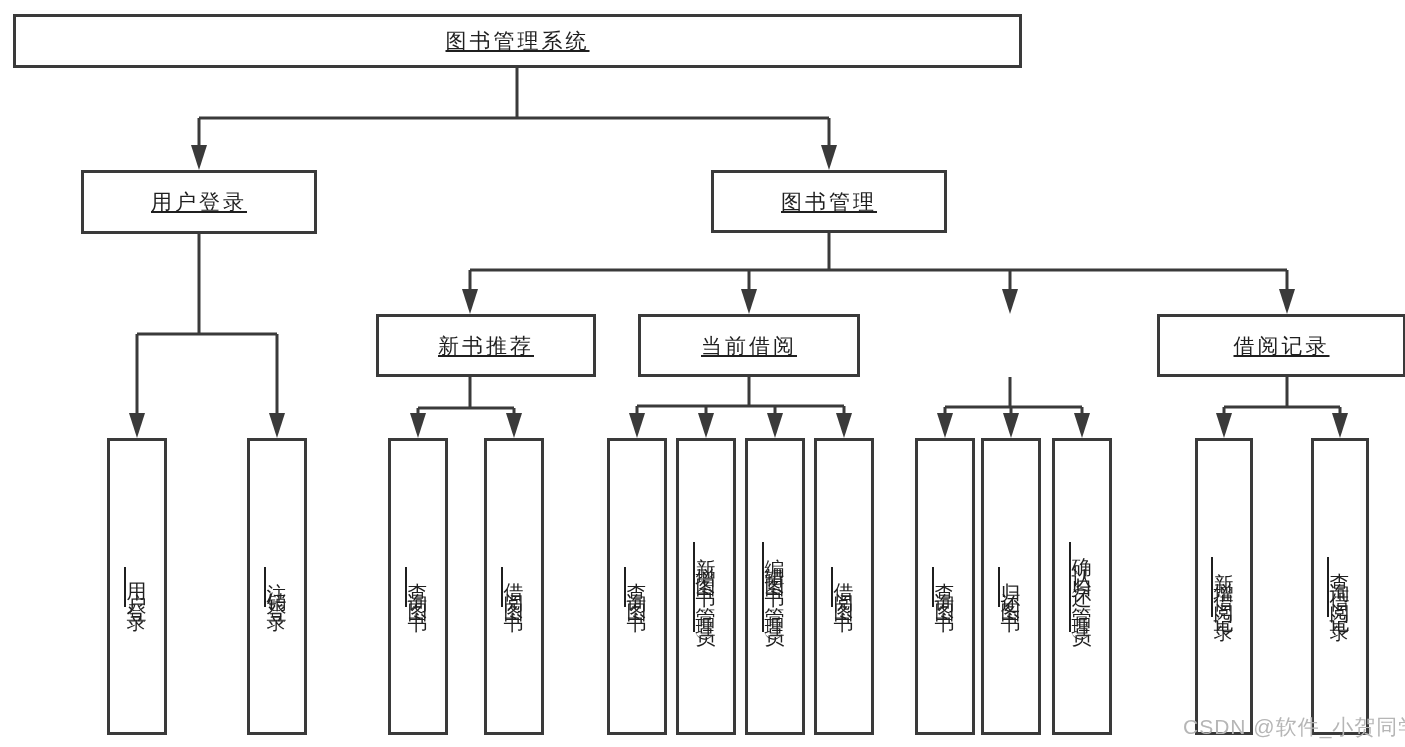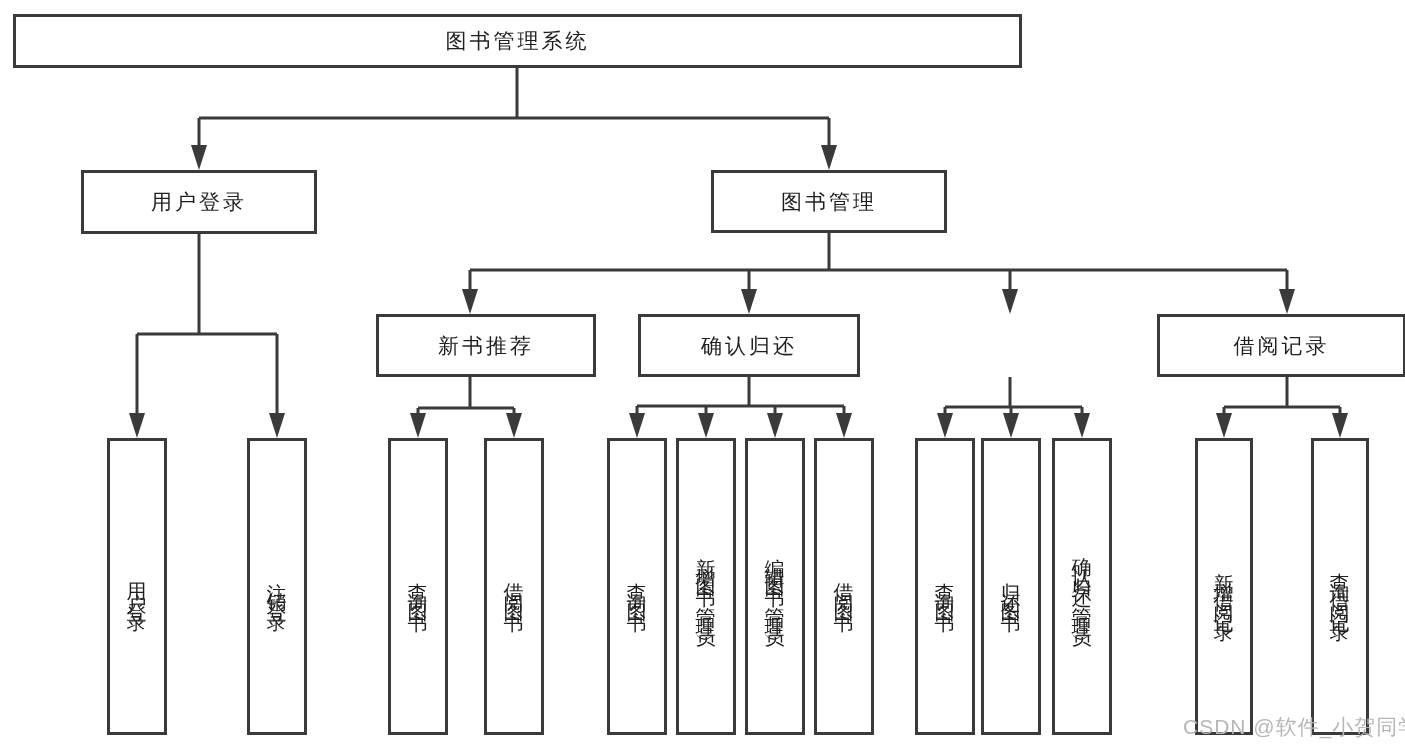--- a/index.html
+++ b/index.html
@@ -10,20 +10,21 @@
     overflow:hidden;
   }
   svg.connectors { position:absolute; left:0; top:0; width:1405px; height:747px; }
   svg.connectors path { stroke:var(--line,#3a3a3a); stroke-width:3; fill:none; }
   svg.connectors polygon { fill:var(--line,#3a3a3a); }
   .node {
     position:absolute; box-sizing:border-box;
     background:#ffffff; border:3px solid var(--border,#3a3a3a);
     display:flex; align-items:center; justify-content:center;
     color:var(--text,#1f1f1f);
+    text-decoration:underline;
   }
   .node.h .label { font-size:21px; letter-spacing:3px; white-space:nowrap; }
   .node.v .label {
     writing-mode:vertical-rl; text-orientation:mixed;
     font-size:20px; letter-spacing:10px; line-height:1;
   }
   .watermark {
     position:absolute; left:1183px; top:713px;
     font-size:21px; letter-spacing:1px; white-space:nowrap;
     color:var(--watermark,#b6b6b6); z-index:5;
@@ -72,21 +73,21 @@
     <span class="label">用户登录</span>
   </div>
   <div class="node h" style="left:711px;top:170px;width:236px;height:63px;">
     <span class="label">图书管理</span>
   </div>
 
   <div class="node h" style="left:360px;top:314px;width:220px;height:63px;margin-left:16px;">
     <span class="label">新书推荐</span>
   </div>
   <div class="node h" style="left:638px;top:314px;width:222px;height:63px;">
-    <span class="label">确认归还</span>
+    <span class="label">当前借阅</span>
   </div>
   <div class="node h" style="left:1157px;top:314px;width:249px;height:63px;">
     <span class="label">借阅记录</span>
   </div>
 
   <div class="node v" style="left:107px;top:438px;width:60px;height:297px;">
     <span class="label">用户登录</span>
   </div>
   <div class="node v" style="left:247px;top:438px;width:60px;height:297px;">
     <span class="label">注销登录</span>

